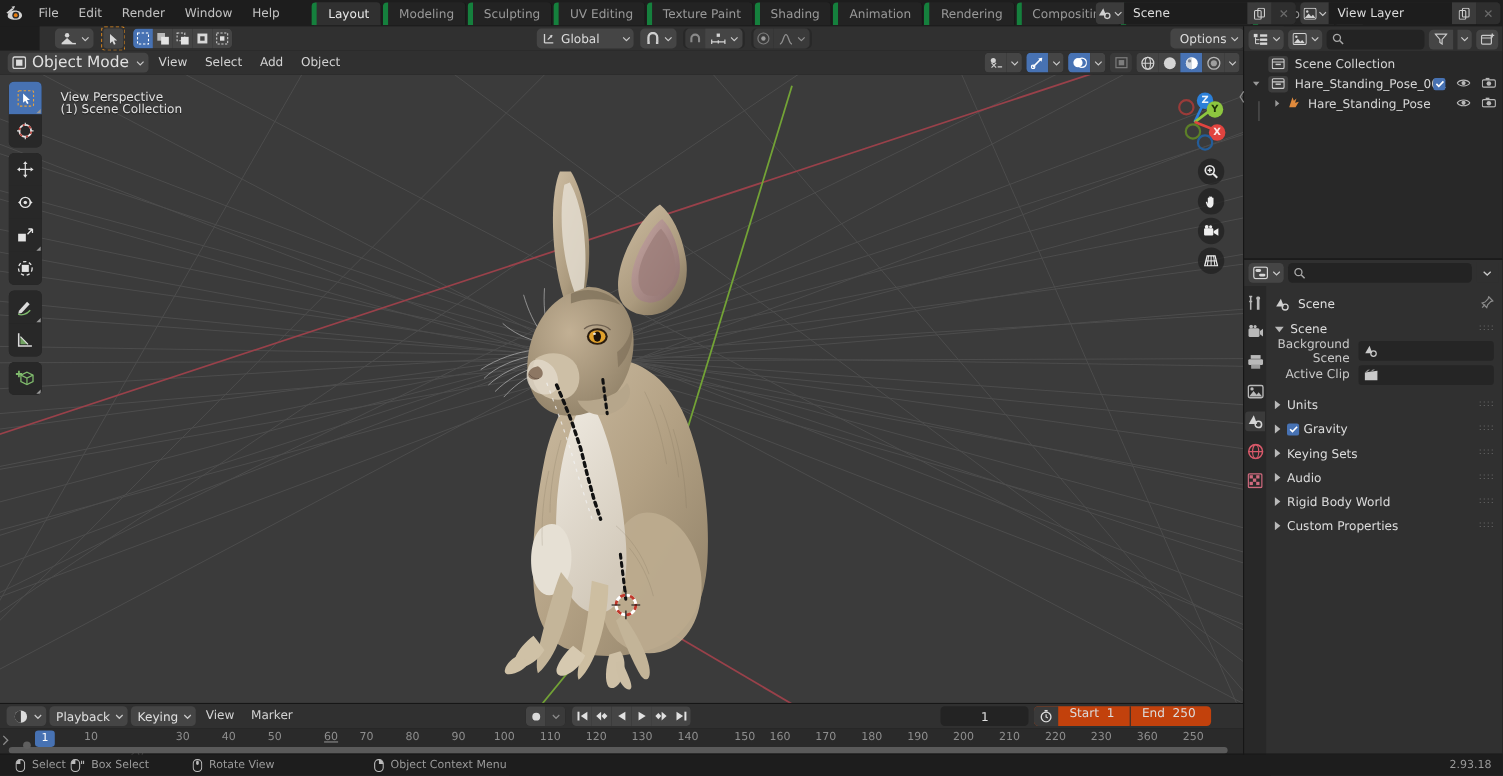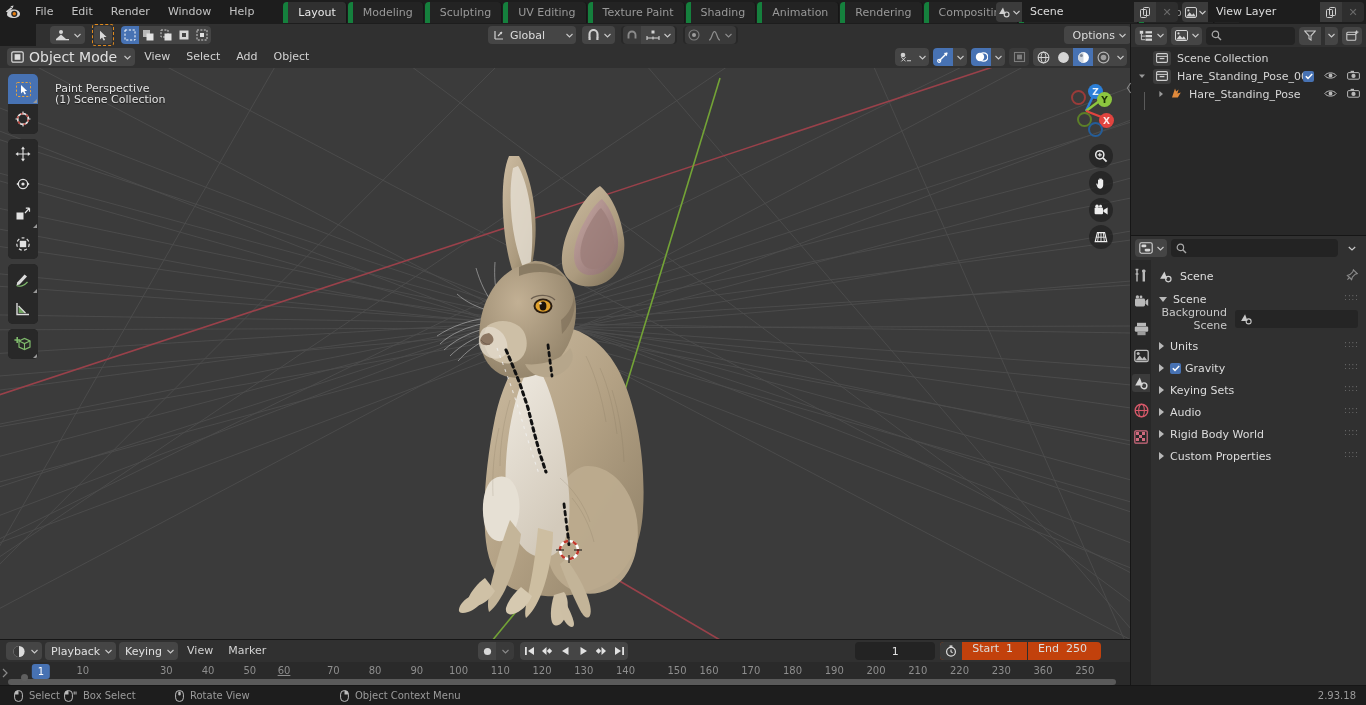--- a/index.html
+++ b/index.html
@@ -636,21 +636,21 @@
         <path d="M564 436 L566 452 L568 468 L569 478" stroke="#111" stroke-width="2.8" fill="none" stroke-dasharray="3.5 4" stroke-linecap="round"></path>
       </g>
 
       <g transform="translate(569,482)">
         <circle r="9" fill="none" stroke="#fff" stroke-width="2.6"></circle>
         <circle r="9" fill="none" stroke="#c0392b" stroke-width="2.6" stroke-dasharray="4.6 4.6"></circle>
         <path d="M-13 0 L-5 0 M5 0 L13 0 M0 -13 L0 -5 M0 5 L0 13" stroke="#111" stroke-width="1.1"></path>
       </g>
     </svg>
 
-    <div class="vp-text" style="top:14px">Paint Perspective</div>
+    <div class="vp-text" style="top:14px">View Perspective</div>
     <div class="vp-text" style="top:25px">(1) Scene Collection</div>
 
     <div class="toolcol">
       <div class="toolgrp">
         <div class="tool active">
           <svg width="17" height="17" viewBox="0 0 17 17">
             <rect x="1.5" y="1.5" width="14" height="14" rx="1" fill="none" stroke="#e8a33d" stroke-dasharray="2.2 1.8"></rect>
             <path d="M6 4 L6 12.5 L8 10.6 L9.6 13.6 L11 12.9 L9.5 10 L12.2 10 Z" fill="#fff"></path>
           </svg>
           <span class="corner"></span>
@@ -862,21 +862,21 @@
     </div>
   </div>
 
   <div class="tl-ruler">
     <div id="ruler-ticks">
         <div class="tick" style="left: 82.75px;">10</div>
         <div class="tick" style="left: 124.5px; margin-top: 14px;">20</div>
         <div class="tick" style="left: 166.25px;">30</div>
         <div class="tick" style="left: 208px;">40</div>
         <div class="tick" style="left: 249.75px;">50</div>
-        <div class="tick" style="left: 284px; text-decoration: underline;">60</div>
+        <div class="tick" style="left: 301px; text-decoration: underline;">60</div>
         <div class="tick" style="left: 333.25px;">70</div>
         <div class="tick" style="left: 375px;">80</div>
         <div class="tick" style="left: 416.75px;">90</div>
         <div class="tick" style="left: 458.5px;">100</div>
         <div class="tick" style="left: 500.25px;">110</div>
         <div class="tick" style="left: 542px;">120</div>
         <div class="tick" style="left: 583.75px;">130</div>
         <div class="tick" style="left: 625.5px;">140</div>
         <div class="tick" style="left: 677px;">150</div>
         <div class="tick" style="left: 709px;">160</div>
@@ -1166,20 +1166,30 @@
     <div class="prop-row">
       <span class="prop-label">Background Scene</span>
       <span class="prop-field">
         <svg width="13" height="12" viewBox="0 0 15 14">
             <path d="M1.2 9.4 L5.8 1.6 L8.8 9.4Z" fill="#c9c9c9"></path>
             <circle cx="10" cy="9.8" r="2.9" fill="none" stroke="#c9c9c9" stroke-width="1.3"></circle>
           </svg>
         <span></span>
       </span>
     </div>
+    <div class="prop-row">
+      <span class="prop-label">Active Clip</span>
+      <span class="prop-field">
+        <svg width="13" height="12" viewBox="0 0 13 12">
+            <path d="M0.8 3.6 L12.2 2 L12.2 10.6 L0.8 10.6Z" fill="#c9c9c9"></path>
+            <path d="M1 3.4 L3.4 1.2 L5.4 1 L3 3.2Z M5.6 2.9 L8 0.8 L10 0.6 L7.6 2.7Z" fill="#8f8f8f"></path>
+          </svg>
+        <span></span>
+      </span>
+    </div>
 
     <div class="panel-hdr" style="margin-top:8px">
       <span class="tri"></span>
       <span>Units</span>
       <span class="grip">::::</span>
     </div>
     <div class="panel-hdr" style="margin-top:2px">
       <span class="tri"></span>
       <span class="checkbox">
         <svg width="8" height="7" viewBox="0 0 8 7">

